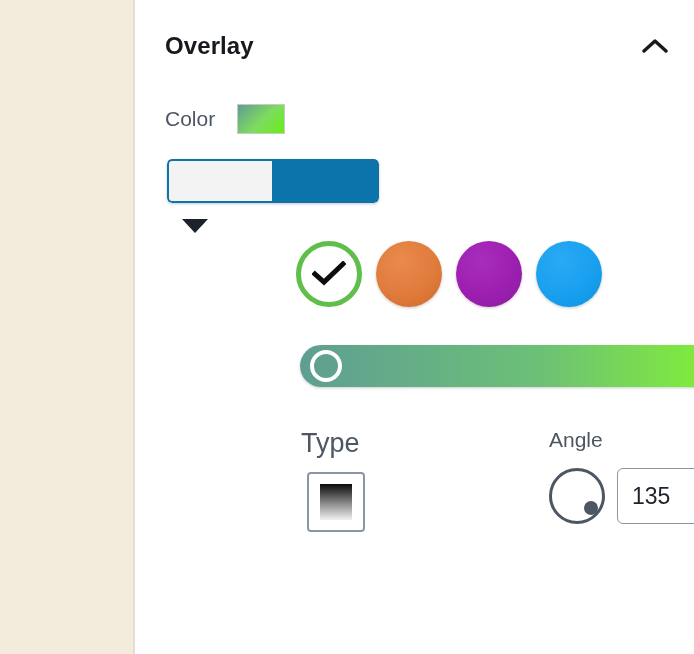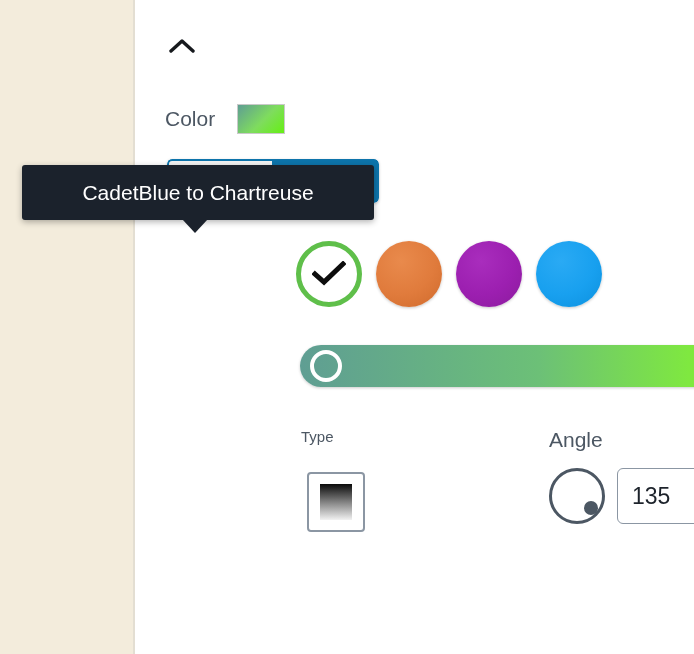--- a/index.html
+++ b/index.html
@@ -183,21 +183,21 @@
     border-radius: 50%;
     border: 4px solid #ffffff;
     background: transparent;
     cursor: grab;
   }
 
   
   .type-label {
     position: absolute;
     left: 166px; top: 428px;
-    font-size: 15px;
+    font-size: 27px;
     color: #4c5763;
   }
   .angle-label {
     position: absolute;
     left: 414px; top: 428px;
     font-size: 21px;
     color: #4c5763;
     text-align: right;
   }
 
@@ -264,20 +264,21 @@
 <body>
 
 <div id="root">
 
   <div class="canvas-area"></div>
   <div class="panel-divider"></div>
 
   <div class="panel">
 
     <div class="panel-header">
+      <div class="panel-title">Overlay</div>
       <button class="collapse-btn">
         <span>
           <svg class="chev" width="26" height="16" viewBox="0 0 26 16">
             <path d="M2 13 L13 3 L24 13" fill="none" stroke="#16191d" stroke-width="3.4" stroke-linecap="round" stroke-linejoin="round"></path>
           </svg>
         </span>
       </button>
     </div>
 
     <div class="color-row">
@@ -317,18 +318,15 @@
     </div>
 
     <div class="angle-label">Angle</div>
     <div class="angle-dial">
       <span class="dial-dot"></span>
     </div>
     <input class="angle-input" type="text" value="135" style="">
 
   </div>
 
-  <div class="tooltip">
-    <span class="tooltip-text">CadetBlue to Chartreuse</span>
-  </div>
   <div class="tooltip-arrow"></div>
 
 </div>
 
 </body></html>

